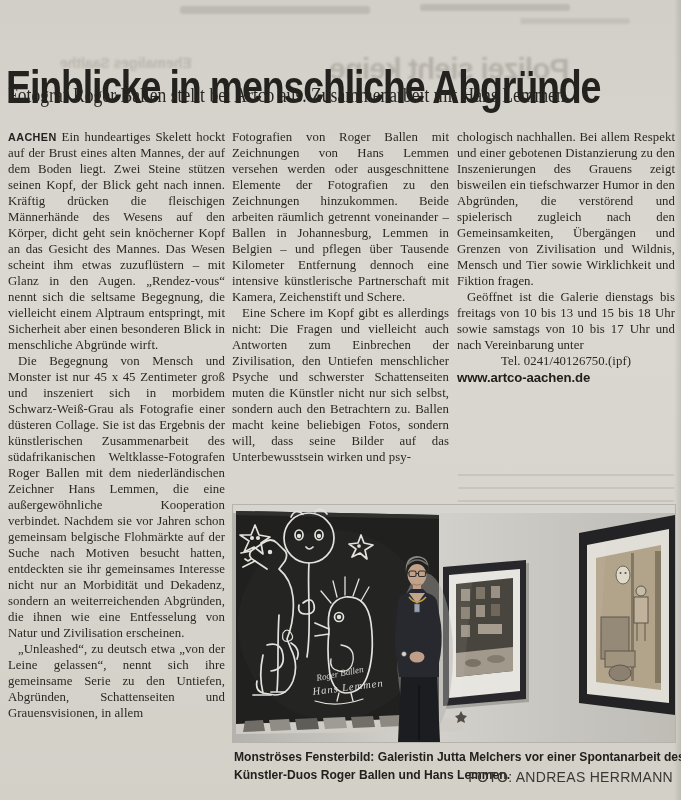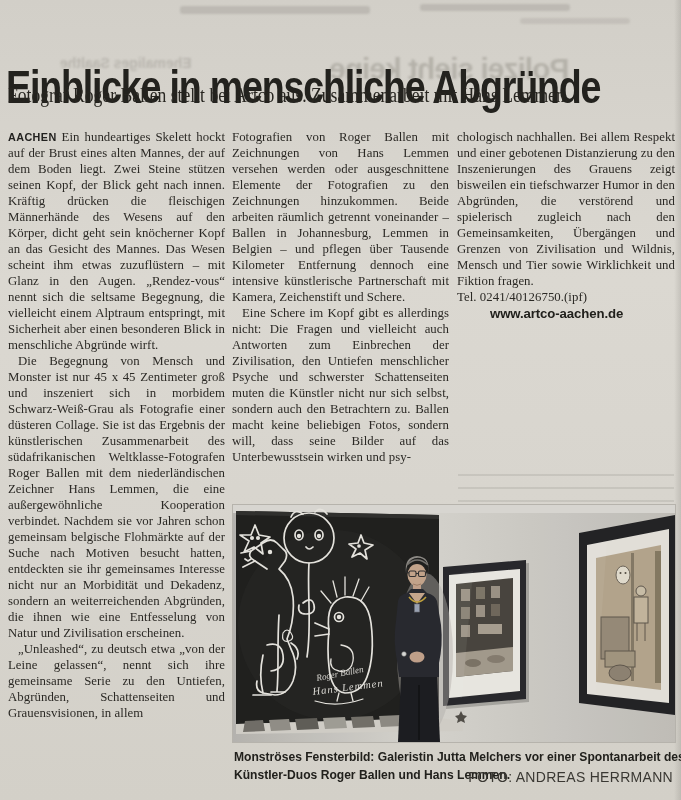--- a/index.html
+++ b/index.html
@@ -30,23 +30,23 @@
     white-space:nowrap;transform:scaleX(.88);transform-origin:left top;}
   
   .col{position:absolute;top:129px;width:217px;text-align:justify;
     font-size:12.8px;line-height:16px;letter-spacing:.05px;}
   .col1{left:8px;}
   .col2{left:232px;}
   .col3{left:457px;width:218px;}
   .col p{margin:0;}
   .ind{text-indent:10px;}
   .dateline{font-family:"Liberation Sans",sans-serif;font-weight:bold;font-size:10.8px;letter-spacing:.4px;color:#232220;}
-  .tel-row{display:flex;justify-content:flex-start;}
+  .tel-row{display:flex;justify-content:center;}
   .weblink{font-family:"Liberation Sans",sans-serif;font-weight:bold;font-size:13.2px;
-    letter-spacing:-.1px;color:#21201c;margin-top:1px;margin-left:33px;}
+    letter-spacing:-.1px;color:#21201c;margin-top:1px;}
   
   .photo{position:absolute;left:233px;top:505px;width:442px;height:237px;margin:0;
     outline:1px solid #b6b3ac;background:#c7c4be;}
   .caption-wrap{position:absolute;left:234px;top:748px;width:441px;}
   .caption{font-family:"Liberation Sans",sans-serif;font-weight:bold;font-size:13px;
     line-height:18px;color:#21201c;white-space:nowrap;transform:scaleX(.93);transform-origin:left top;}
   .credit{position:absolute;right:2px;top:21px;font-family:"Liberation Sans",sans-serif;
     font-weight:normal;font-size:14px;letter-spacing:.3px;color:#3a3833;}
 </style>
 </head>
@@ -71,20 +71,21 @@
     <p class="ind">„Unleashed“, zu deutsch etwa „von der Leine gelassen“, nennt sich ihre gemeinsame Serie zu den Untiefen, Abgründen, Schattenseiten und Grauensvisionen, in allem</p>
   </div>
 
   <div class="col col2">
     <p>Fotografien von Roger Ballen mit Zeichnungen von Hans Lemmen versehen werden oder ausgeschnittene Elemente der Fotografien zu den Zeichnungen hinzukommen. Beide arbeiten räumlich getrennt voneinander – Ballen in Johannesburg, Lemmen in Belgien – und pflegen über Tausende Kilometer Entfernung dennoch eine intensive künstlerische Partnerschaft mit Kamera, Zeichenstift und Schere.</p>
     <p class="ind">Eine Schere im Kopf gibt es allerdings nicht: Die Fragen und vielleicht auch Antworten zum Einbrechen der Zivilisation, den Untiefen menschlicher Psyche und schwerster Schattenseiten muten die Künstler nicht nur sich selbst, sondern auch den Betrachtern zu. Ballen macht keine beliebigen Fotos, sondern will, dass seine Bilder auf das Unterbewusstsein wirken und psy-</p>
   </div>
 
   <div class="col col3">
     <p>chologisch nachhallen. Bei allem Respekt und einer gebotenen Distanzierung zu den Inszenierungen des Grauens zeigt bisweilen ein tiefschwarzer Humor in den Abgründen, die verstörend und spielerisch zugleich nach den Gemeinsamkeiten, Übergängen und Grenzen von Zivilisation und Wildnis, Mensch und Tier sowie Wirklichkeit und Fiktion fragen.</p>
+    <p class="ind">Geöffnet ist die Galerie dienstags bis freitags von 10 bis 13 und 15 bis 18 Uhr sowie samstags von 10 bis 17 Uhr und nach Vereinbarung unter</p>
     <div class="tel-row">
       <span>Tel. 0241/40126750.</span>
       <span>(ipf)</span>
     </div>
     <div class="weblink">www.artco-aachen.de</div>
   </div>
 
   <figure class="photo">
     <svg width="442" height="237" viewBox="0 0 442 237">
       <defs>

